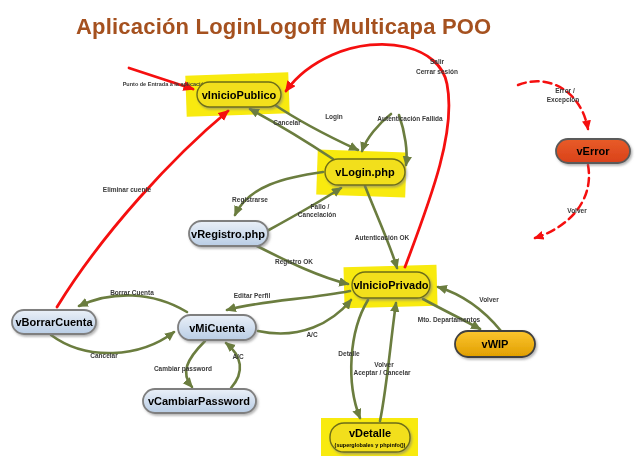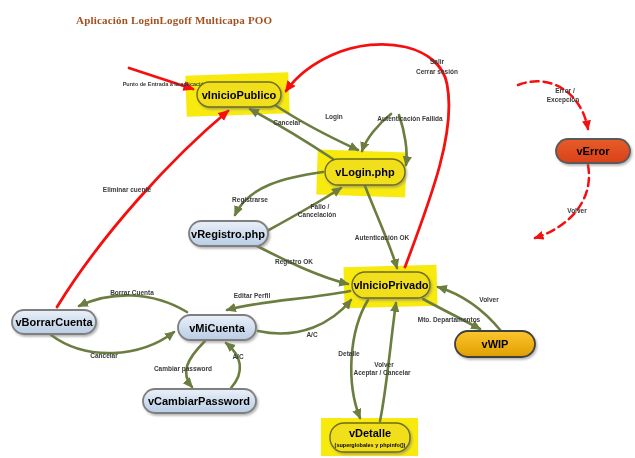--- a/index.html
+++ b/index.html
@@ -1,22 +1,22 @@
 <!DOCTYPE html>
 <html><head>
 <meta charset="utf-8">
 <style>
   html,body{margin:0;padding:0;}
   body{
     width:635px;height:458px;position:relative;background:#ffffff;overflow:hidden;
     font-family:"Liberation Sans", sans-serif;
   }
   .title{
-    position:absolute;left:76px;top:14px;font-size:11px;font-weight:bold;
-    color:#A5511F;letter-spacing:.2px;font-family:Liberation Serif, serif;
+    position:absolute;left:76px;top:14px;font-size:22px;font-weight:bold;
+    color:#A5511F;letter-spacing:.2px;
   }
   svg{position:absolute;left:0;top:0;}
   .edge-green{fill:none;stroke:#6B7D3F;stroke-width:2.6;stroke-linecap:round;}
   .edge-red{fill:none;stroke:#F50F0F;stroke-width:2.8;stroke-linecap:round;}
   .edge-red-dashed{fill:none;stroke:#F50F0F;stroke-width:2.5;stroke-linecap:round;stroke-dasharray:8 5;}
   .edge-label{font:bold 6.5px "Liberation Sans", sans-serif;fill:#3A3A3A;text-anchor:middle;}
   .edge-label-small{font:bold 5.5px "Liberation Sans", sans-serif;fill:#3A3A3A;text-anchor:middle;}
   .node-label{font:bold 11px "Liberation Sans", sans-serif;fill:#000;text-anchor:middle;}
   .node-sublabel{font:bold 5.5px "Liberation Sans", sans-serif;fill:#000;text-anchor:middle;}
 </style>

